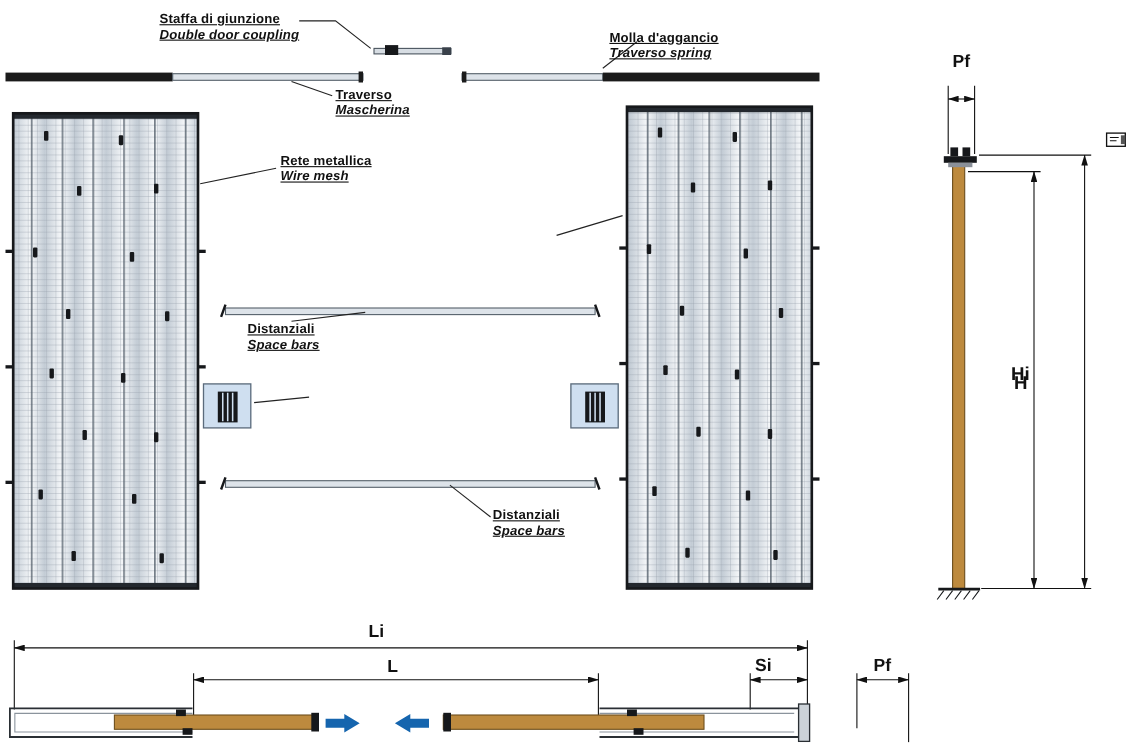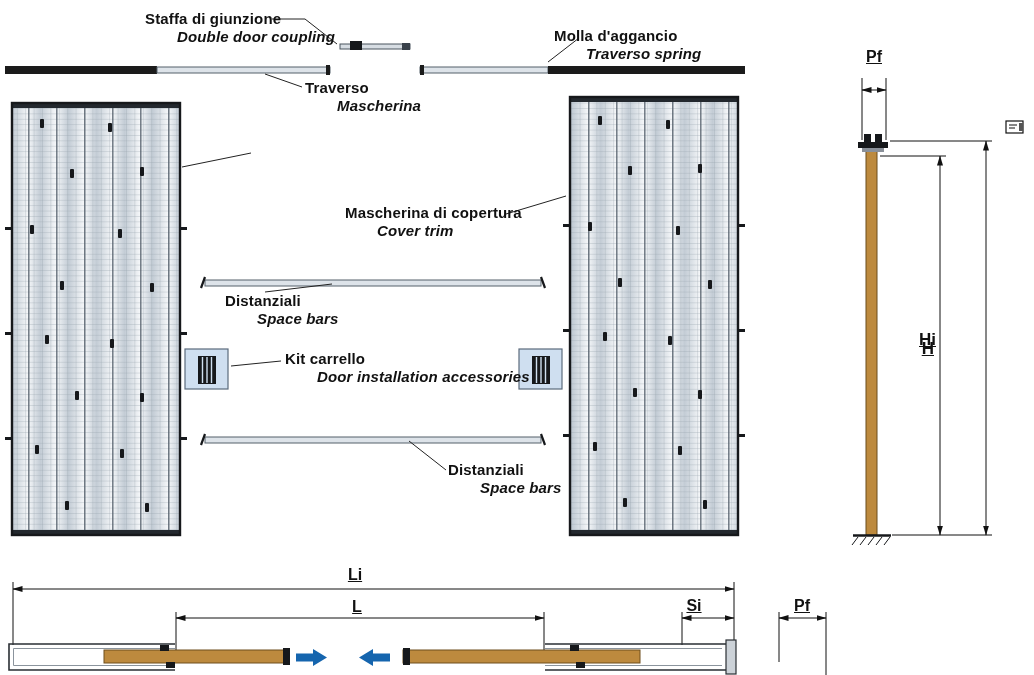--- a/index.html
+++ b/index.html
@@ -1,22 +1,22 @@
 <!DOCTYPE html>
 <html><head>
 <meta charset="utf-8">
 <style>
   * { margin:0; padding:0; box-sizing:border-box; }
   html,body { background:#fff; }
   body { font-family:"Liberation Sans","DejaVu Sans",sans-serif; color:#111; }
   .stage { position:relative; width:1034px; height:675px; background:#fff; overflow:hidden; }
   .art { position:absolute; left:0; top:0; }
-  .callout { position:absolute; font-size:15px; font-weight:600; line-height:1.2; letter-spacing:.15px; white-space:nowrap; }
-  .callout .en { font-style:italic;margin-left:32px; }
-  .dim { position:absolute; font-weight:700; font-size:16px; text-align:center;text-decoration:underline; }
+  .callout { position:absolute; font-size:12px; font-weight:600; line-height:1.2; letter-spacing:.15px; white-space:nowrap;text-decoration:underline; }
+  .callout .en { font-style:italic; }
+  .dim { position:absolute; font-weight:700; font-size:16px; text-align:center; }
   .dim.big { font-size:17px; }
   .dim.right { text-align:right; }
 </style>
 </head>
 <body>
 
 <div class="stage">
 
   <svg class="art" width="1034" height="675" viewBox="0 0 1034 675" xmlns="http://www.w3.org/2000/svg">
     <defs>
@@ -201,38 +201,34 @@
     <div class="en">Double door coupling</div>
   </div>
   <div class="callout" style="left:554px; top:27px;">
     <div>Molla d'aggancio</div>
     <div class="en">Traverso spring</div>
   </div>
   <div class="callout" style="left:305px; top:79px;">
     <div>Traverso</div>
     <div class="en">Mascherina</div>
   </div>
-  <div class="callout" style="left:345px; top:204px;">
-    <div>Mascherina di copertura</div>
-    <div class="en">Cover trim</div>
+  <div class="callout" style="left:255px; top:139px;">
+    <div>Rete metallica</div>
+    <div class="en">Wire mesh</div>
   </div>
   <div class="callout" style="left:225px; top:292px;">
     <div>Distanziali</div>
     <div class="en">Space bars</div>
   </div>
-  <div class="callout" style="left:285px; top:350px;">
-    <div>Kit carrello</div>
-    <div class="en">Door installation accessories</div>
-  </div>
   <div class="callout" style="left:448px; top:461px;">
     <div>Distanziali</div>
     <div class="en">Space bars</div>
   </div>
 
   <div class="dim" style="left:859px; top:48px; width:30px;">Pf</div>
   <div class="dim big right" style="left:908px; top:339px; width:26px;">H</div>
   <div class="dim big right" style="left:908px; top:330px; width:28px;">Hi</div>
-  <div class="dim" style="left:340px; top:566px; width:30px;">Li</div>
+  <div class="dim" style="left:327px; top:566px; width:30px;">Li</div>
   <div class="dim" style="left:343px; top:598px; width:28px;">L</div>
   <div class="dim" style="left:679px; top:597px; width:30px;text-align:center;">Si</div>
   <div class="dim" style="left:786px; top:597px; width:32px;">Pf</div>
 
 </div>
 
 </body></html>

